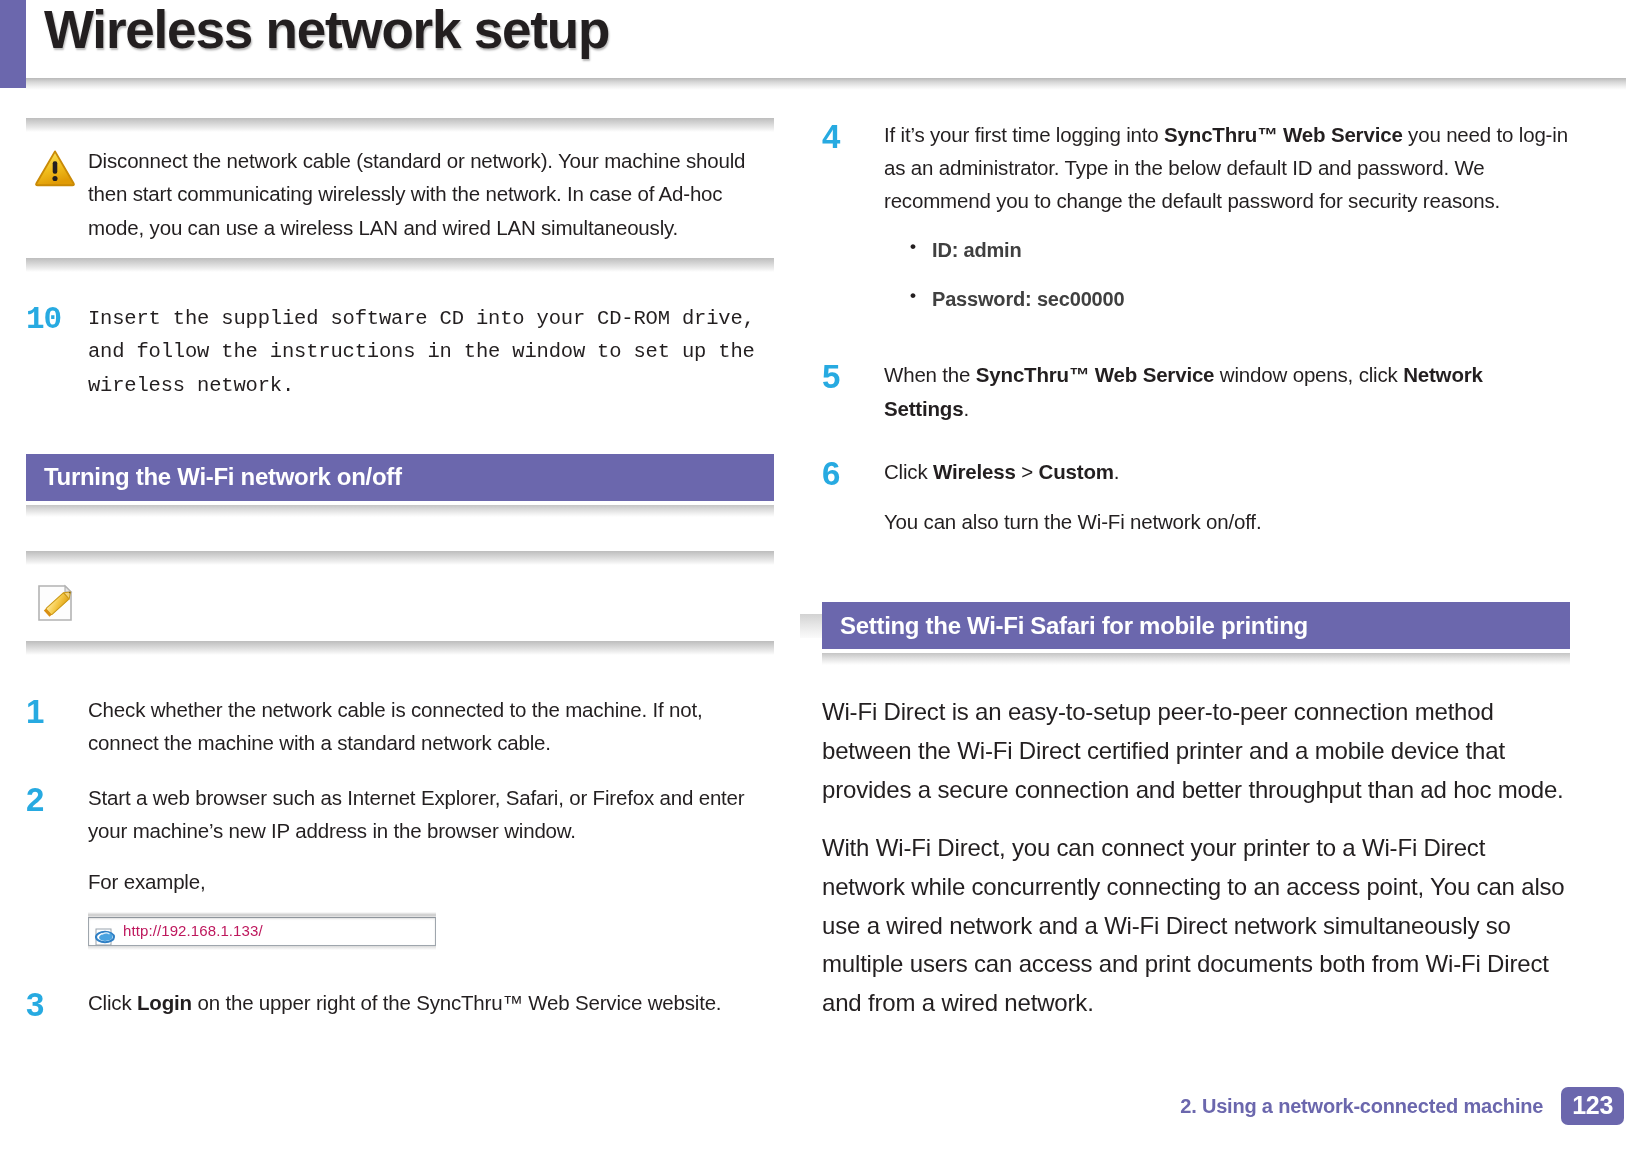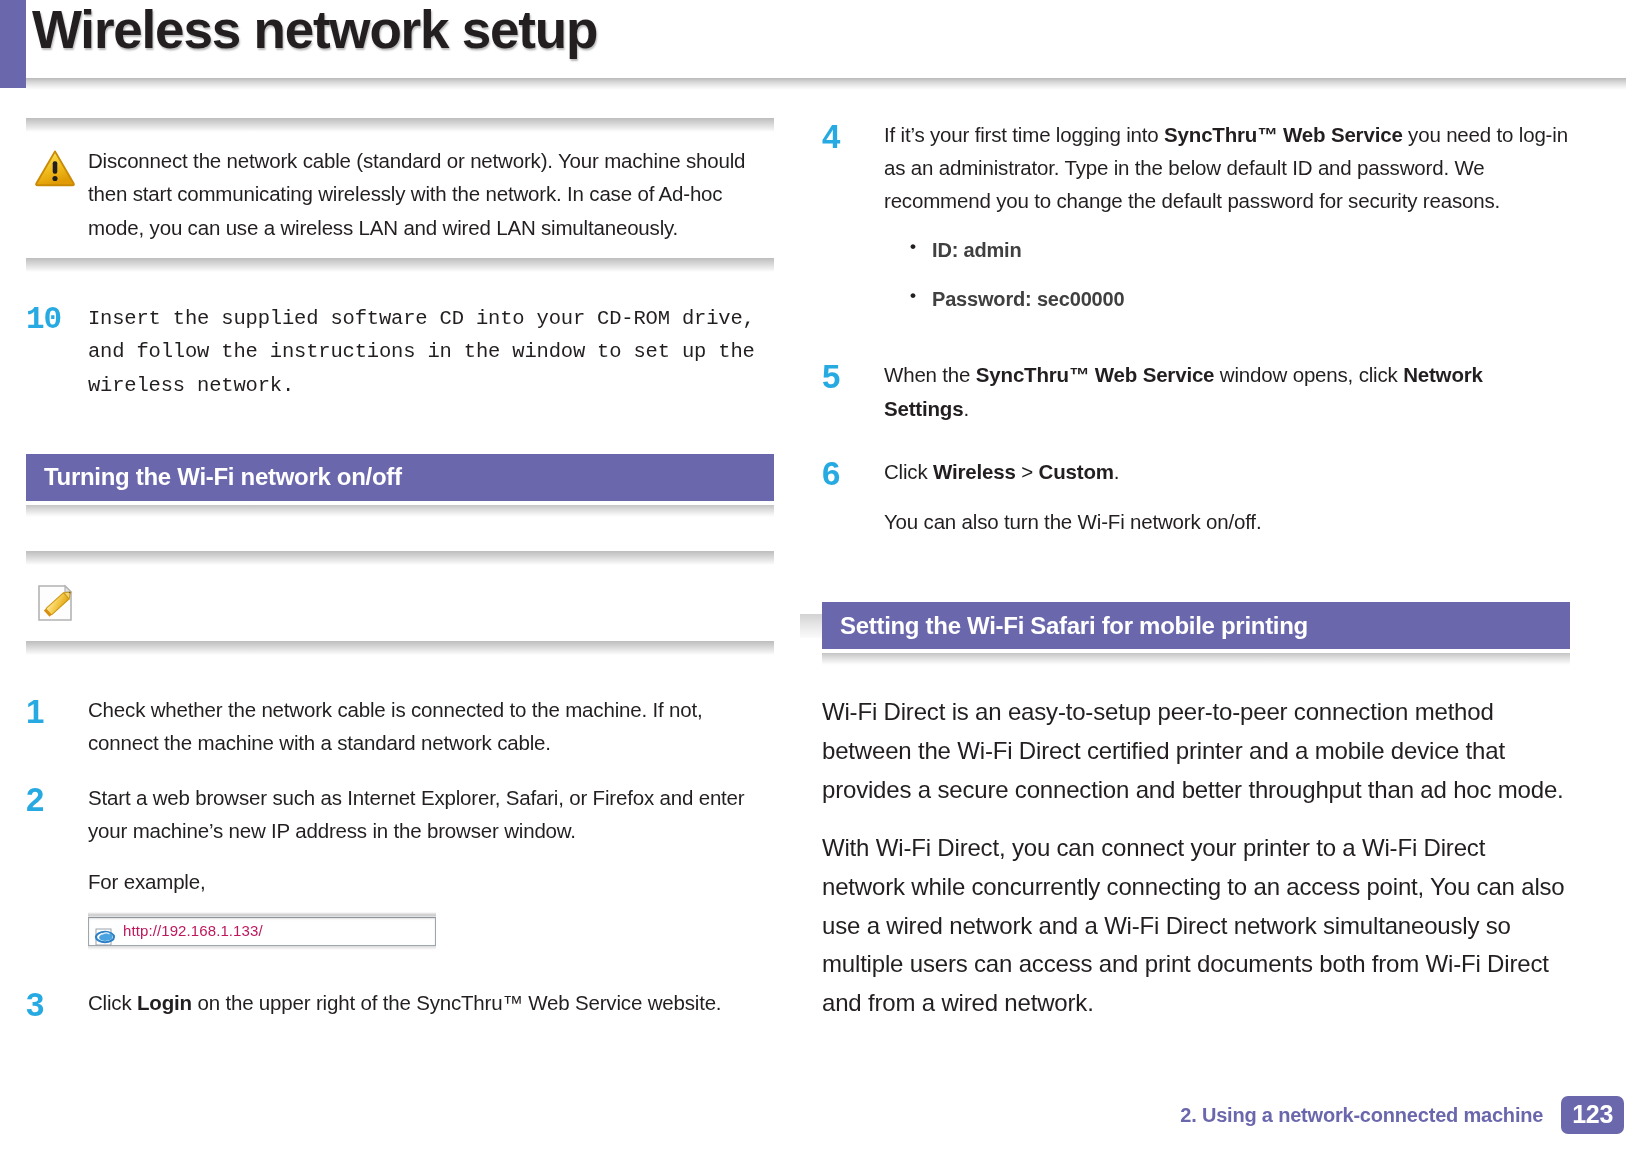--- a/index.html
+++ b/index.html
@@ -24,21 +24,21 @@
     position: absolute;
     left: 0;
     top: 0;
     width: 26px;
     height: 88px;
     background: #6b67ad;
   }
 
   .page-title {
     position: absolute;
-    left: 32px;
+    left: 44px;
     top: 2px;
     font-size: 53px;
     font-weight: bold;
     letter-spacing: -1.2px;
     color: #231f20;
     line-height: 1.05;
     text-shadow: 1px 2px 2px rgba(0,0,0,0.28);
     white-space: nowrap;
   }
 
@@ -239,21 +239,21 @@
   .addrbar-bottomline {
     width: 348px;
     height: 4px;
     background: linear-gradient(to bottom, #dadada 0%, #ffffff 100%);
   }
 
   
   .footer {
     position: absolute;
     right: 26px;
-    bottom: 24px;
+    bottom: 33px;
     display: flex;
     align-items: center;
   }
   .footer-text {
     font-size: 20px;
     font-weight: bold;
     color: #6b67ad;
     letter-spacing: -0.2px;
     margin-right: 18px;
     white-space: nowrap;

